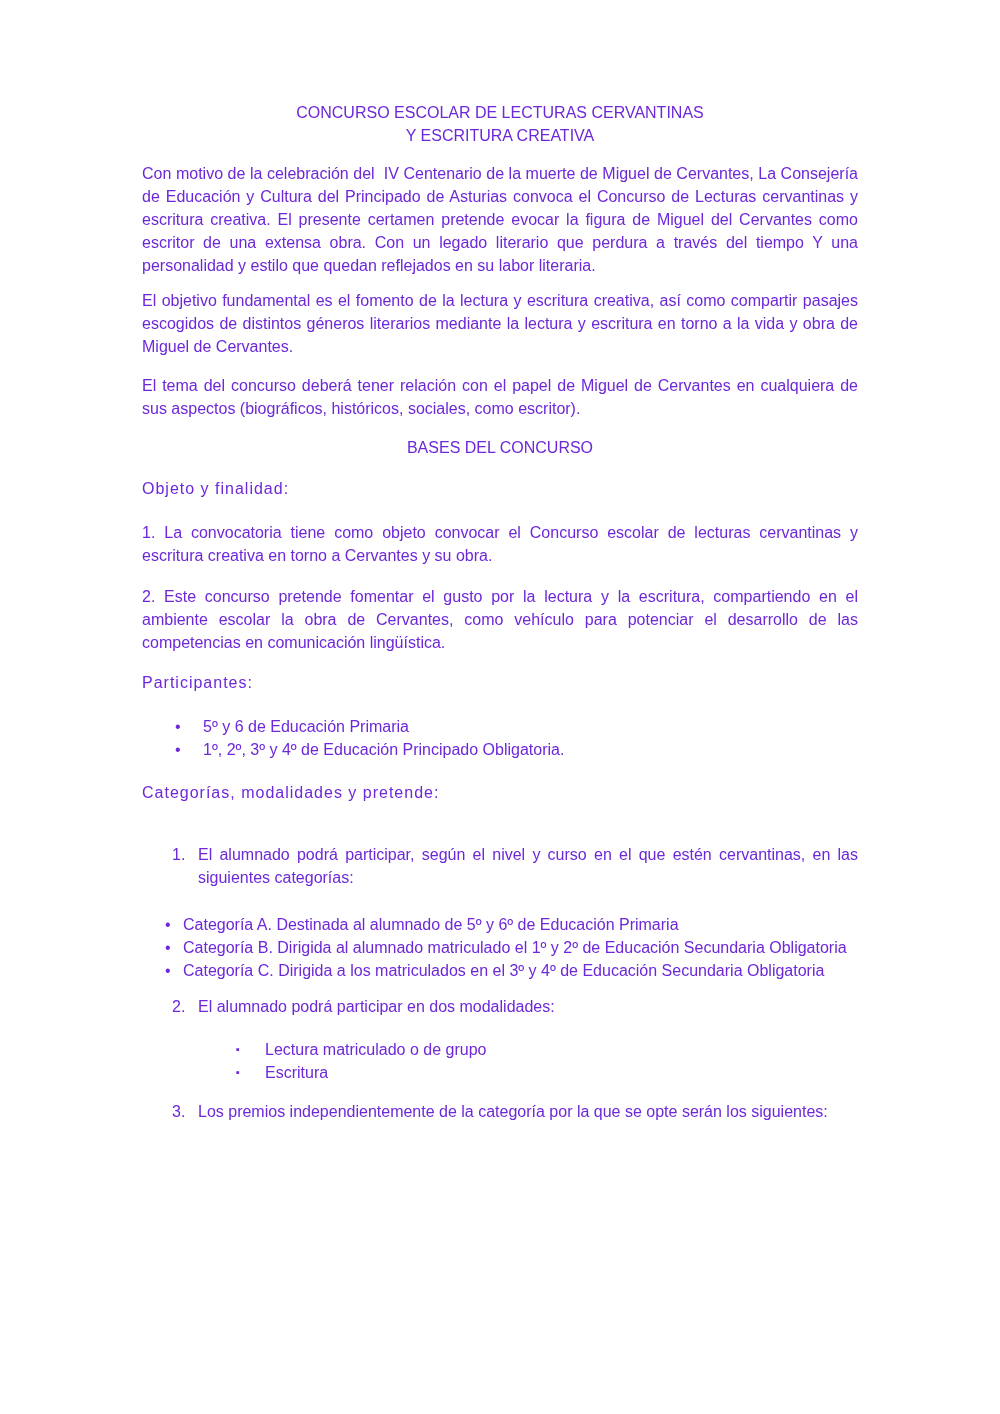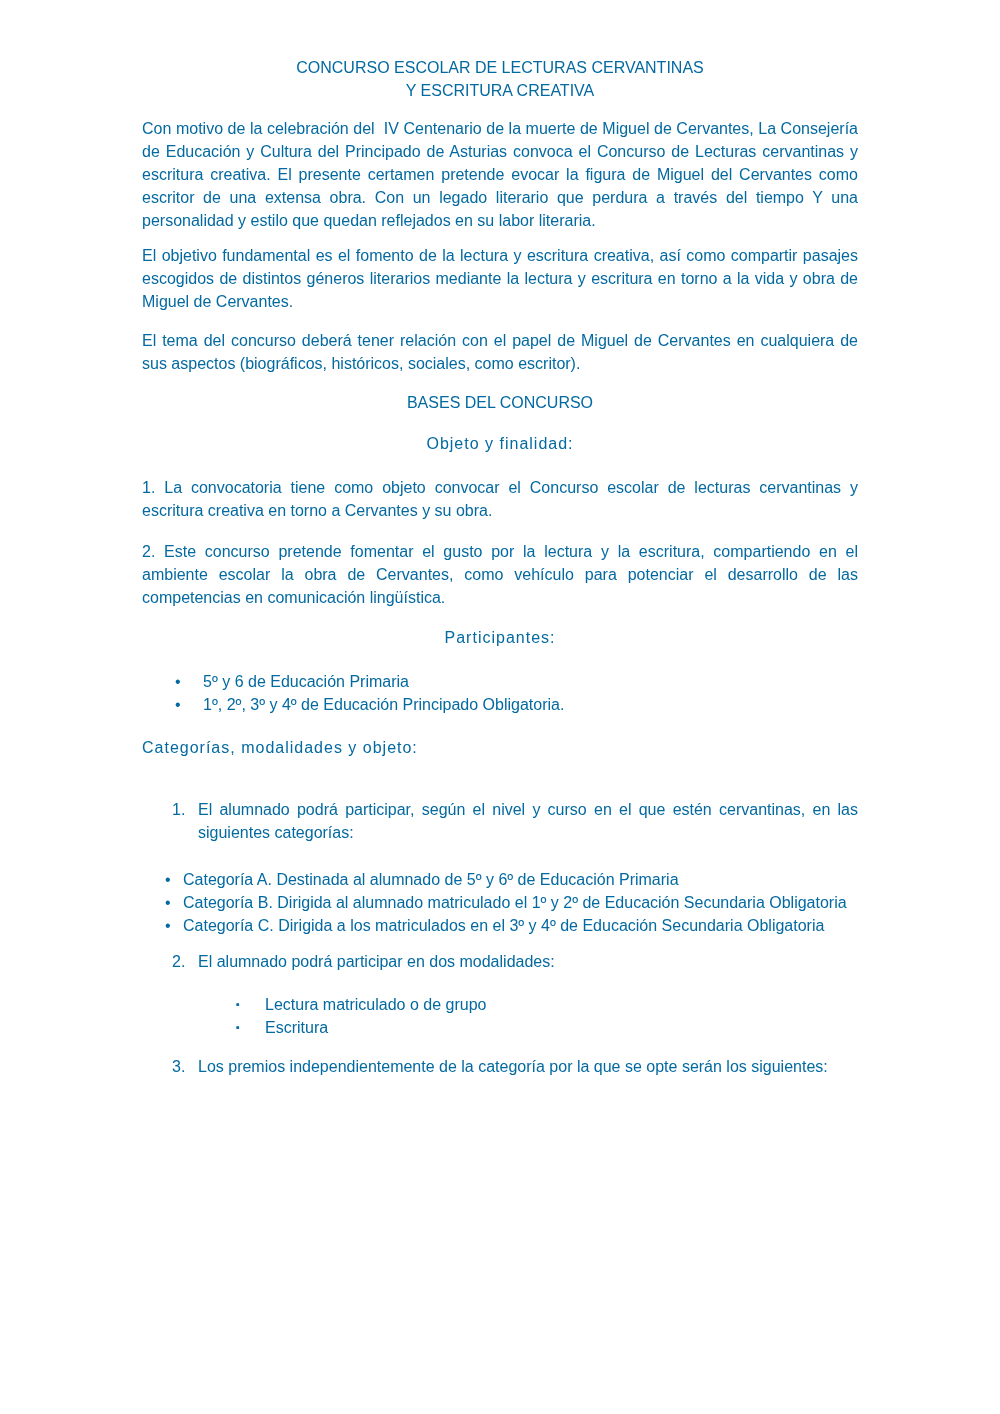--- a/index.html
+++ b/index.html
@@ -5,46 +5,46 @@
   html, body {
     margin: 0;
     padding: 0;
     background: #ffffff;
   }
   .page {
     position: relative;
     width: 1000px;
     height: 1414px;
     box-sizing: border-box;
-    padding: 56px 142px 40px 142px;
+    padding: 101px 142px 40px 142px;
     background: #ffffff;
     font-family: "Liberation Sans", "DejaVu Sans", sans-serif;
     font-size: 16px;
     line-height: 23px;
-    color: #0369a1;
+    color: #6d28d9;
     overflow: hidden;
   }
   .center { text-align: center; }
   .jp { text-align: justify; margin: 0; }
   .hdr { letter-spacing: 1px; margin: 0; }
   .row { display: flex; margin: 0; }
   .row .marker { flex: none; }
   .row .txt { flex: 1; text-align: justify; }
   .niveles .marker { margin-left: 33px; width: 28px; }
   .cats .marker { margin-left: 23px; width: 18px; }
   .sq .marker { margin-left: 94px; width: 29px; font-size: 11px; line-height: 23px; }
   .row .num { flex: none; margin-left: 30px; width: 26px; }
   .mb12 { margin-bottom: 12px; }
   .mb13 { margin-bottom: 13px; }
   .mb15 { margin-bottom: 15px; }
   .mb16 { margin-bottom: 16px; }
   .mb17 { margin-bottom: 17px; }
   .mb18 { margin-bottom: 18px; }
   .mb20 { margin-bottom: 20px; }
-  .mb21 { margin-bottom: 21px; text-align: center; }
+  .mb21 { margin-bottom: 21px; }
   .mb24 { margin-bottom: 24px; }
   .mb39 { margin-bottom: 39px; }
 </style>
 </head>
 <body>
 
 <div class="page">
 
   <div class="center mb15">
     <div>CONCURSO ESCOLAR DE LECTURAS CERVANTINAS</div>
@@ -72,21 +72,21 @@
     <div class="row niveles">
       <span class="marker">•</span>
       <span class="txt">5º y 6 de Educación Primaria</span>
     </div>
     <div class="row niveles">
       <span class="marker">•</span>
       <span class="txt">1º, 2º, 3º y 4º de Educación Principado Obligatoria.</span>
     </div>
   </div>
 
-  <div class="hdr mb39">Categorías, modalidades y objeto:</div>
+  <div class="hdr mb39">Categorías, modalidades y pretende:</div>
 
   <div class="row mb24">
     <span class="num">1.</span>
     <span class="txt">El alumnado podrá participar, según el nivel y curso en el que estén cervantinas, en las siguientes categorías:</span>
   </div>
 
   <div class="mb13">
     <div class="row cats">
       <span class="marker">•</span>
       <span class="txt">Categoría A. Destinada al alumnado de 5º y 6º de Educación Primaria</span>

